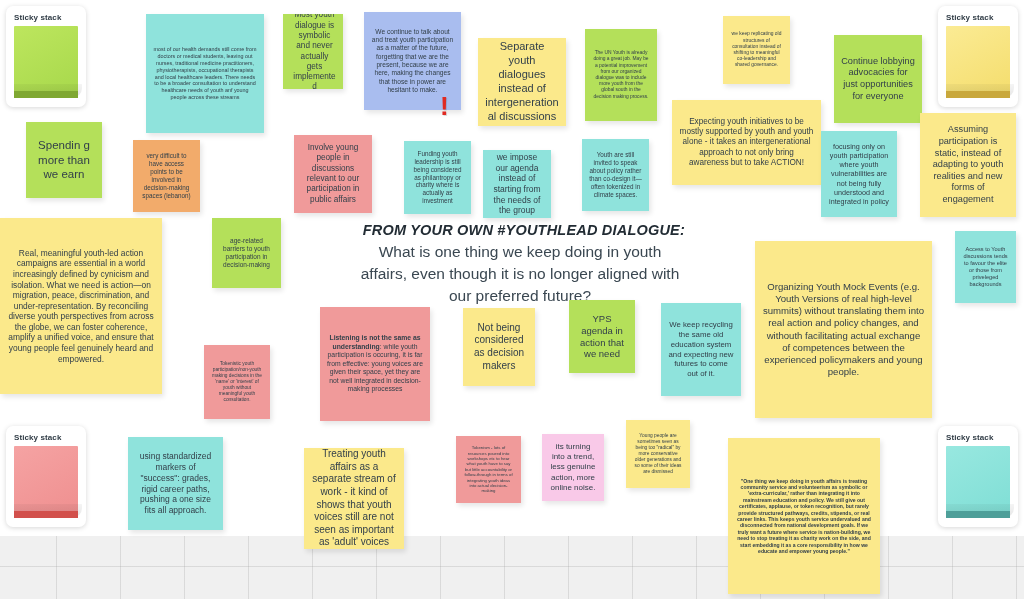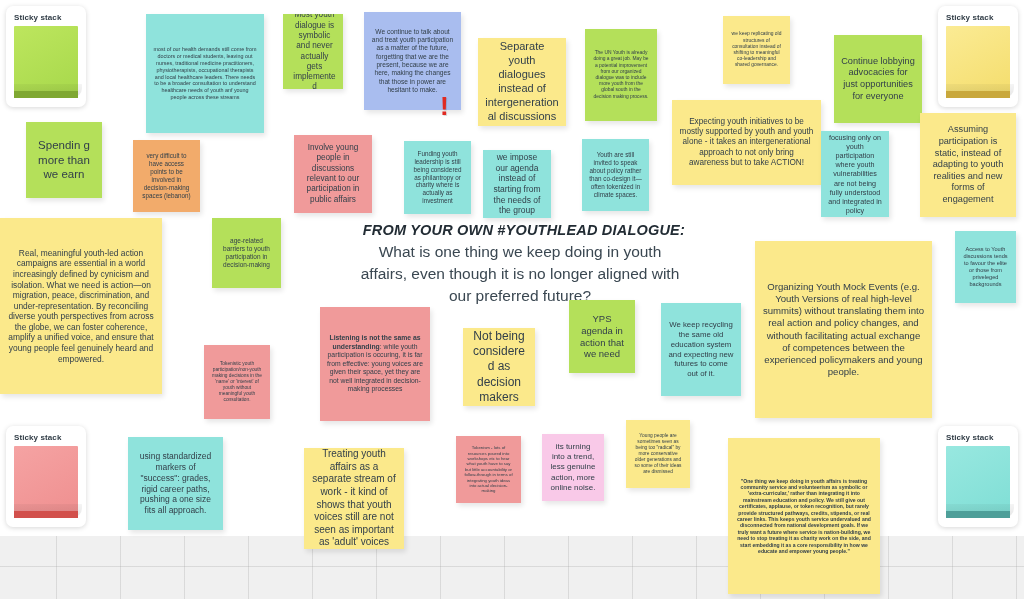--- a/index.html
+++ b/index.html
@@ -202,21 +202,21 @@
   </div>
 
   <div class="note" style="left:582px; top:139px; width:67px; height:72px; background:#8fe3dc; font-size:6.3px;">
     <span class="txt">Youth are still invited to speak about policy rather than co-design it—often tokenized in climate spaces.</span>
   </div>
 
   <div class="note" style="left:672px; top:100px; width:149px; height:85px; background:#fbe98b; font-size:8.2px;">
     <span class="txt">Expecting youth initiatives to be mostly supported by youth and youth alone - it takes an intergenerational approach to not only bring awareness but to take ACTION!</span>
   </div>
 
-  <div class="note" style="left:821px; top:131px; width:68px; height:86px; background:#8fe3dc; font-size:7.2px;">
+  <div class="note" style="left:821px; top:131px; width:76px; height:86px; background:#8fe3dc; font-size:7.2px;">
     <span class="txt">focusing only on youth participation where youth vulnerabilities are not being fully understood and integrated in policy</span>
   </div>
 
   <div class="note" style="left:920px; top:113px; width:96px; height:104px; background:#fbe98b; font-size:9.2px;">
     <span class="txt">Assuming participation is static, instead of adapting to youth realities and new forms of engagement</span>
   </div>
 
   <div class="note" style="left:0px; top:218px; width:162px; height:176px; background:#fbe98b; font-size:8.4px;">
     <span class="txt">Real, meaningful youth-led action campaigns are essential in a world increasingly defined by cynicism and isolation. What we need is action—on migration, peace, discrimination, and under-representation. By reconciling diverse youth perspectives from across the globe, we can foster coherence, amplify a unified voice, and ensure that young people feel genuinely heard and empowered.</span>
   </div>
@@ -235,21 +235,21 @@
   </div>
 
   <div class="note" style="left:320px; top:307px; width:110px; height:114px; background:#f09a9a; font-size:6.8px;">
     <span class="txt"><b>Listening is not the same as understanding</b><span>: while youth participation is occuring, it is far from effective: young voices are given their space, yet they are not well integrated in decision-making processes</span></span>
   </div>
 
   <div class="note" style="left:204px; top:345px; width:66px; height:74px; background:#f09a9a; font-size:4.8px;">
     <span class="txt">Tokenistic youth participation/non-youth making decisions in the 'name' or 'interest' of youth without meaningful youth consultation.</span>
   </div>
 
-  <div class="note" style="left:463px; top:328px; width:72px; height:78px; background:#fbe98b; font-size:12px;justify-content:flex-end;">
+  <div class="note" style="left:463px; top:308px; width:72px; height:78px; background:#fbe98b; font-size:10px;justify-content:flex-end;">
     <span class="txt">Not being considered as decision makers</span>
   </div>
 
   <div class="note" style="left:569px; top:300px; width:66px; height:73px; background:#b4e05a; font-size:9.5px;">
     <span class="txt">YPS agenda in action  that we need</span>
   </div>
 
   <div class="note" style="left:661px; top:303px; width:80px; height:93px; background:#8fe3dc; font-size:7.8px;text-align:center;">
     <span class="txt">We keep recycling the same old education system and expecting new futures to come out of it.</span>
   </div>

